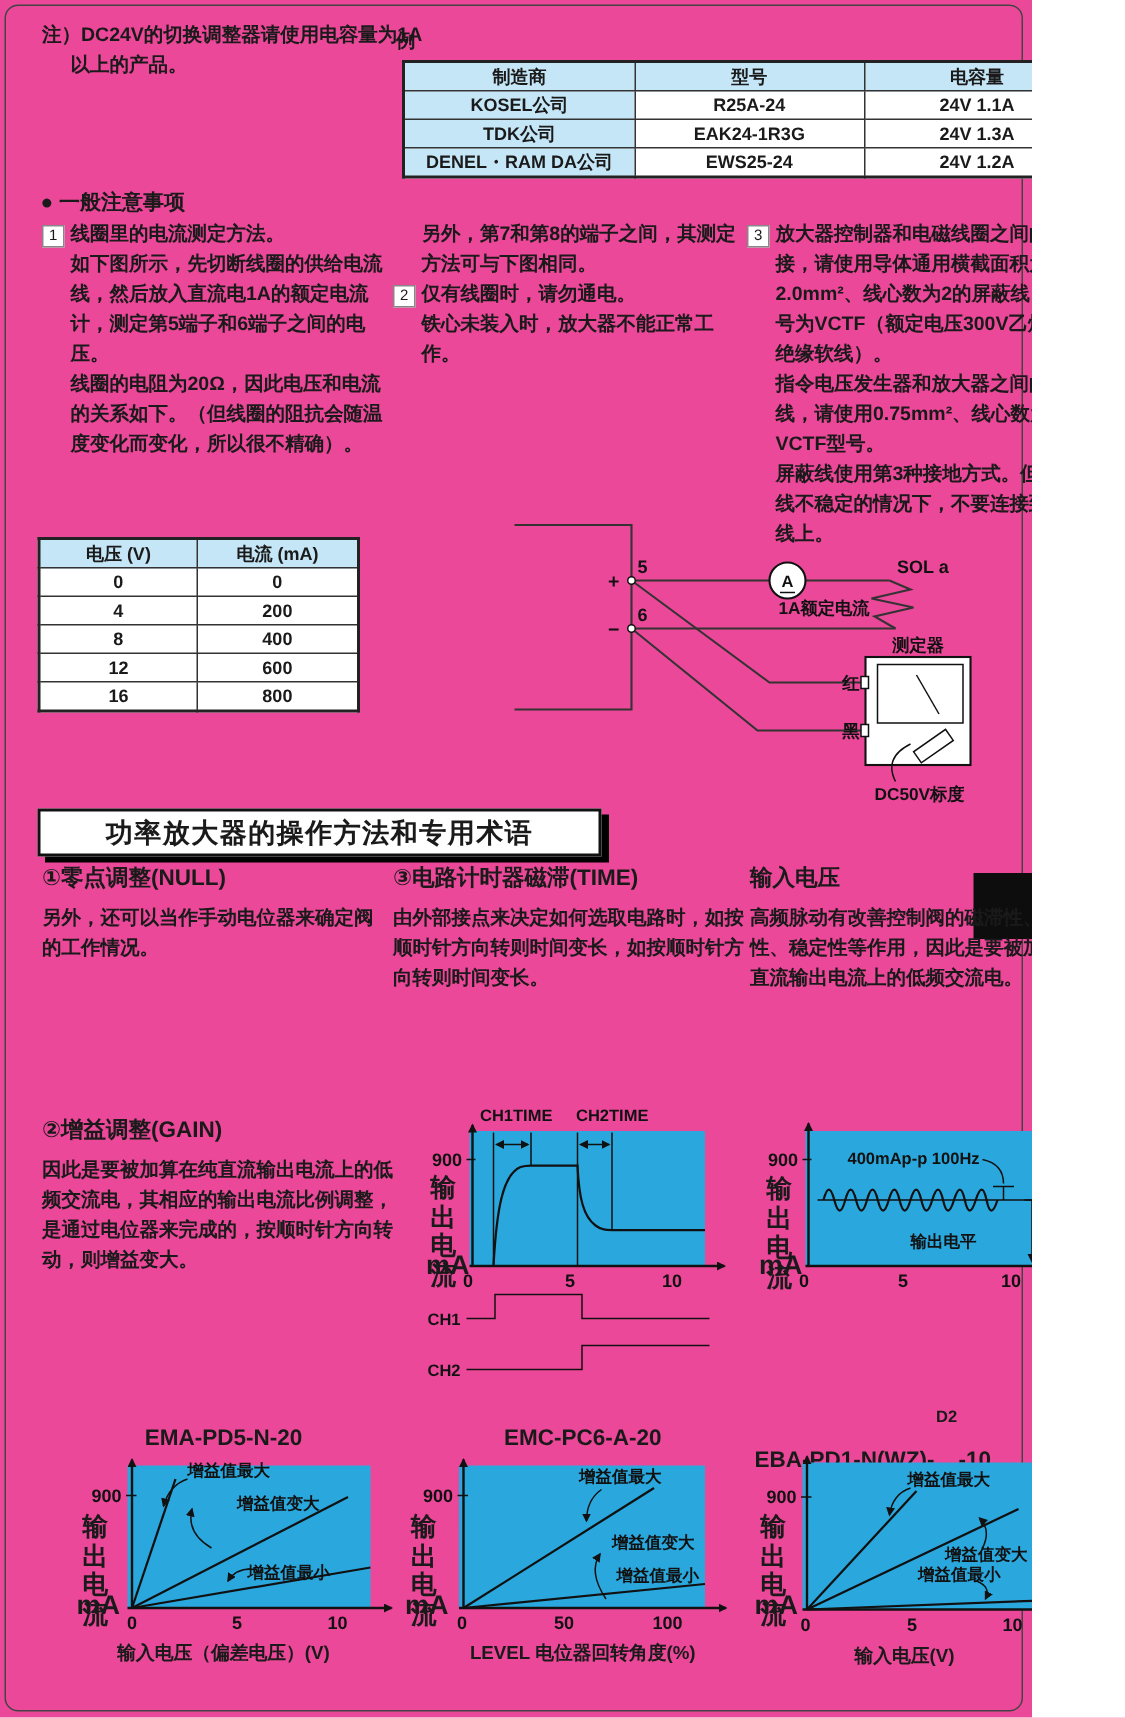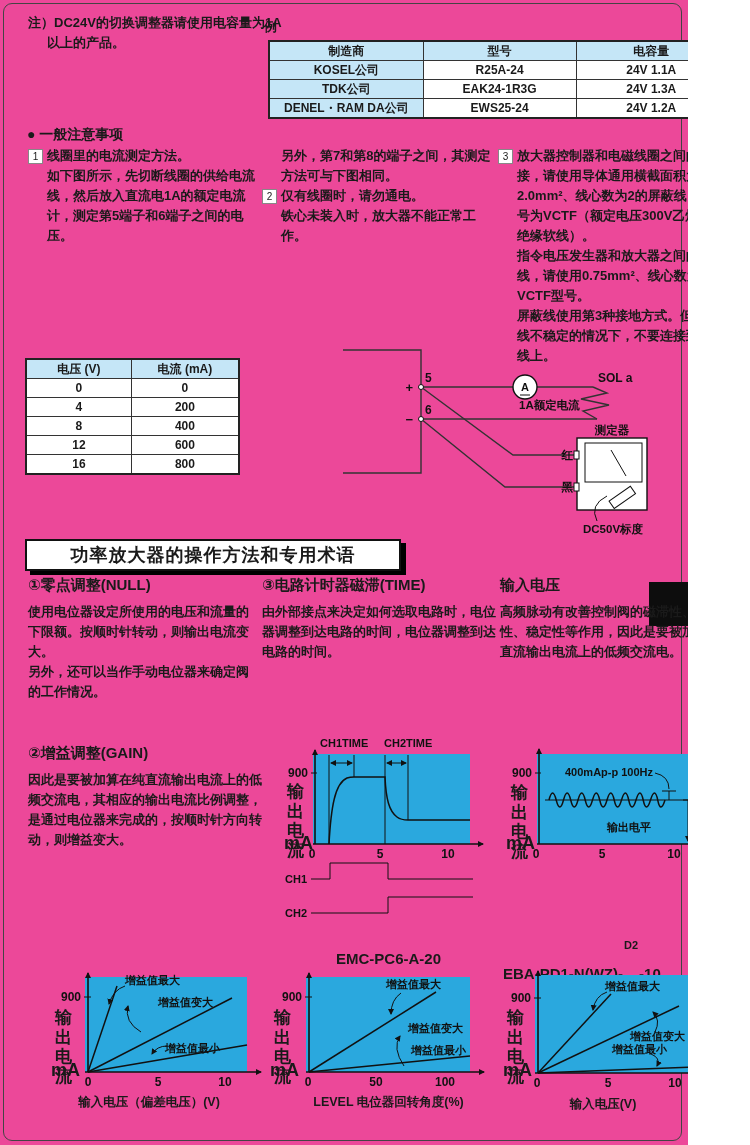--- a/index.html
+++ b/index.html
@@ -83,20 +83,21 @@
     </table>
 
   <div class="abs txt" style="left:27px;top:124px;font-size:14px;">
     <span>●</span>
     <span>一般注意事项</span>
   </div>
 
   <div class="abs txt" style="left:28px;top:146px;width:229px;">
     <p class="hang"><span class="num-box">1</span><span>线圈里的电流测定方法。</span></p>
     <p class="ind">如下图所示，先切断线圈的供给电流线，然后放入直流电1A的额定电流计，测定第5端子和6端子之间的电压。</p>
+    <p class="ind">线圈的电阻为20Ω，因此电压和电流的关系如下。（但线圈的阻抗会随温度变化而变化，所以很不精确）。</p>
   </div>
 
   <div class="abs txt" style="left:262px;top:146px;width:232px;">
     <p class="ind">另外，第7和第8的端子之间，其测定方法可与下图相同。</p>
     <p class="hang"><span class="num-box">2</span><span>仅有线圈时，请勿通电。</span></p>
     <p class="ind">铁心未装入时，放大器不能正常工作。</p>
   </div>
 
   <div class="abs txt" style="left:498px;top:146px;width:238px;">
     <p class="hang"><span class="num-box">3</span><span>放大器控制器和电磁线圈之间的连接，请使用导体通用横截面积为2.0mm²、线心数为2的屏蔽线，其型号为VCTF（额定电压300V乙烯橡胶绝缘软线）。</span></p>
@@ -161,27 +162,26 @@
     <line x1="276" y1="125" x2="291" y2="151" class="thin" stroke-width="1.4"></line>
     <rect x="274" y="168" width="26" height="9" fill="#fff" stroke="#111" transform="rotate(-35 287 172)"></rect>
     <path class="thin" d="M262,196 Q254,180 272,171"></path>
     <text x="248" y="208" font-size="11.5">DC50V标度</text>
   </svg>
 
   <div class="hbar">功率放大器的操作方法和专用术语</div>
 
   <div class="abs term-title" style="left:28px;top:576px;">①零点调整(NULL)</div>
   <div class="abs txt" style="left:28px;top:602px;width:230px;">
-    <p style="margin:0;">使用电位器设定所使用的电压和流量的下限额。按顺时针转动，则输出电流变大。</p>
     <p style="margin:0;">另外，还可以当作手动电位器来确定阀的工作情况。</p>
   </div>
 
   <div class="abs term-title" style="left:262px;top:576px;">③电路计时器磁滞(TIME)</div>
   <div class="abs txt" style="left:262px;top:602px;width:234px;">
-    <p style="margin:0;">由外部接点来决定如何选取电路时，电位器调整到达电路的时间，电位器调整到达电路的时间。</p>
+    <p style="margin:0;">由外部接点来决定如何选取电路时，如按顺时针方向转则时间变长，如按顺时针方向转则时间变长。</p>
   </div>
 
   <div class="abs term-title" style="left:500px;top:576px;">输入电压</div>
   <div class="abs txt" style="left:500px;top:602px;width:236px;">
     <p style="margin:0;">高频脉动有改善控制阀的磁滞性、反应性、稳定性等作用，因此是要被加算在纯直流输出电流上的低频交流电。</p>
   </div>
 
   <div class="abs term-title" style="left:28px;top:744px;">②增益调整(GAIN)</div>
   <div class="abs txt" style="left:28px;top:770px;width:234px;">
     <p style="margin:0;">因此是要被加算在纯直流输出电流上的低频交流电，其相应的输出电流比例调整，是通过电位器来完成的，按顺时针方向转动，则增益变大。</p>
@@ -233,20 +233,21 @@
       <line class="thin" x1="185" y1="73" x2="185" y2="114" marker-end="url(#ah)"></line>
       <text class="tick" x="33" y="131" text-anchor="middle">0</text>
       <text class="tick" x="99" y="131" text-anchor="middle">5</text>
       <text class="tick" x="171" y="131" text-anchor="middle">10</text>
     </svg>
     <div class="vlab" style="left:8px;top:56px;">输出电流</div>
     <div class="munit" style="left:3px;top:106px;">mA</div>
   </div>
 
   <div class="chart" style="left:25px;top:948px;width:248px;height:172px;">
+    <div class="ctitle">EMA-PD5-N-20</div>
     <svg width="248" height="172" viewBox="0 0 248 172" style="position:absolute;left:0;top:0;">
       <rect class="cbg" x="60" y="29" width="162" height="95"></rect>
       <line class="axis" x1="63" y1="124" x2="63" y2="25" marker-end="url(#ah)"></line>
       <line class="axis" x1="60" y1="124" x2="236" y2="124" marker-end="url(#ah)"></line>
       <line class="thin" x1="59" y1="49" x2="66" y2="49"></line>
       <text class="tick" x="56" y="53" text-anchor="end">900</text>
       <line class="curve" x1="63" y1="124" x2="92" y2="38"></line>
       <line class="curve" x1="63" y1="124" x2="207" y2="50"></line>
       <line class="curve" x1="63" y1="124" x2="222" y2="97"></line>
       <text class="ann" x="100" y="36">增益值最大</text>

